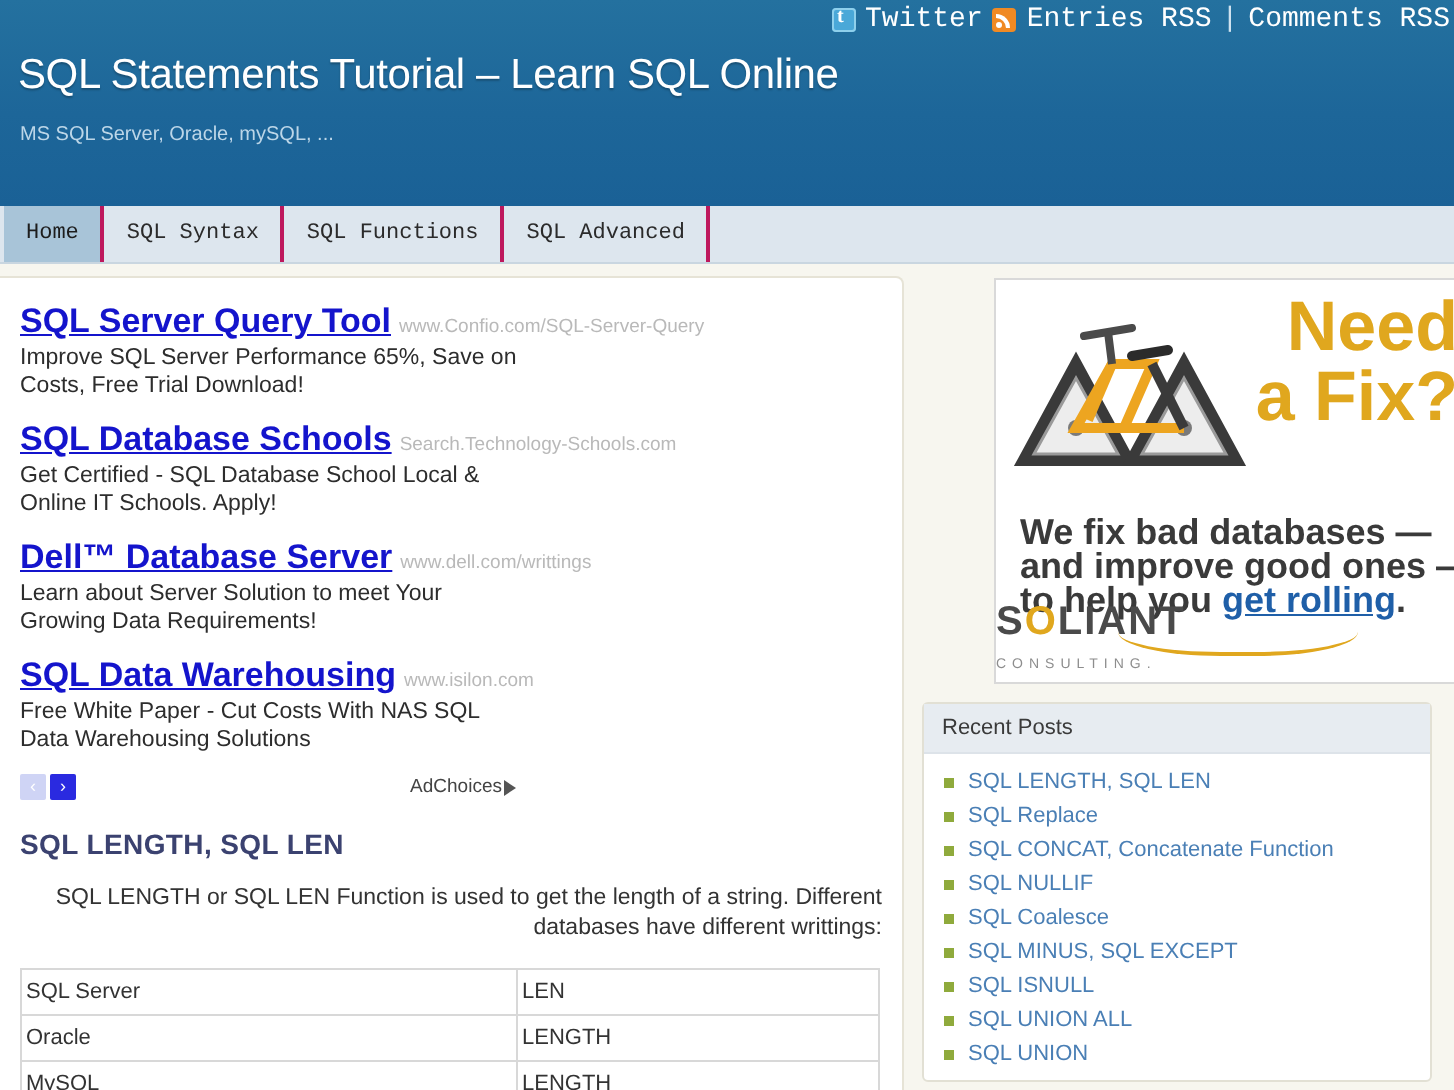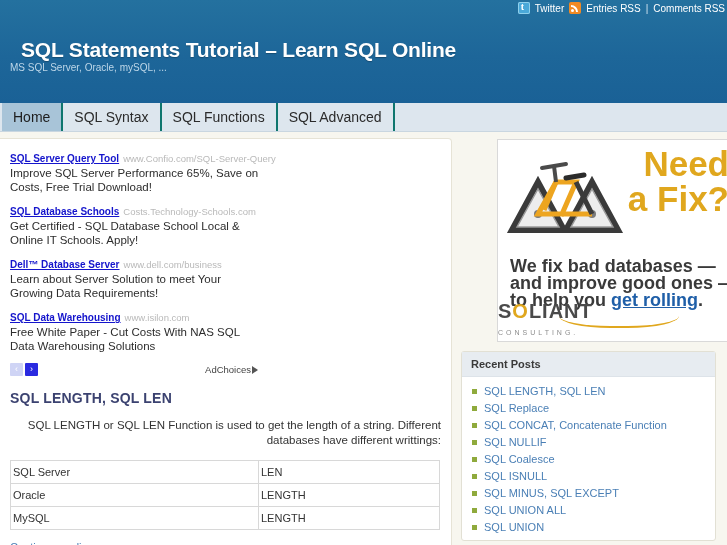--- a/index.html
+++ b/index.html
@@ -23,23 +23,24 @@
     background: #1f6ca5;
     background: linear-gradient(180deg, #24719f 0%, #1d6699 55%, #1a6196 100%);
   }
   .header-meta {
     position: absolute;
     top: 2px;
     right: 2px;
     display: flex;
     align-items: center;
     gap: 5px;
-    font-size: 10px;
+    font-size: 14px;
     color: #ffffff;
     white-space: nowrap;
+    font-family: Liberation Mono, monospace;
   }
   .header-meta a {
     color: #ffffff;
     text-decoration: none;
   }
   .twitter-icon {
     display: inline-block;
     width: 12px;
     height: 12px;
     background: #4aa8d8;
@@ -89,23 +90,23 @@
     border-bottom: none;
     border-radius: 0 8px 0 0;
     box-sizing: border-box;
   }
   .meta-sep { color: #cfe2ef; }
 
   .site-title {
     position: absolute;
     left: 9px;
     top: 26px;
-    margin: 12px;
+    margin: 0;
     font-size: 21px;
-    font-weight: bold;
+    font-weight: normal;
     color: #ffffff;
     letter-spacing: -0.2px;
     text-shadow: 0 1px 1px rgba(0,0,0,.25);
   }
   .site-tagline {
     position: absolute;
     left: 10px;
     top: 62px;
     margin: 0;
     font-size: 10px;
@@ -119,26 +120,27 @@
     border-bottom: 1px solid #c9d6e0;
     display: flex;
     align-items: stretch;
     padding-left: 2px;
     box-sizing: border-box;
   }
   .nav-tab {
     display: flex;
     align-items: center;
     padding: 0 11px;
-    font-size: 14px;
+    font-size: 11px;
     color: #2b2b2b;
     background: #dde6ee;
-    border-right: 2px solid #0f766e;
+    border-right: 2px solid #be185d;
     cursor: pointer;
     white-space: nowrap;
+    font-family: Liberation Mono, monospace;
   }
   .nav-tab.active {
     background: #a8c4d8;
     color: #1d1d1d;
   }
 
   
   .page-wrap {
     display: flex;
     align-items: flex-start;
@@ -162,21 +164,21 @@
     padding-top: 1px;
   }
 
   
   .ads-box {
     margin: 8px 8px 0 8px;
     padding: 4px 2px 2px 2px;
   }
   .ad-item { margin-bottom: 10px; }
   .ad-title {
-    font-size: 10px;
+    font-size: 17px;
     color: #1414cc;
     font-weight: bold;
     text-decoration: underline;
     cursor: pointer;
   }
   .ad-url {
     font-size: 9.5px;
     color: #b9b9b9;
     margin-left: 4px;
   }
@@ -344,21 +346,21 @@
     background: #ffffff;
     border: 1px solid #e2e0d4;
     border-radius: 3px;
     width: 255px;
     box-sizing: border-box;
     padding-bottom: 4px;
   }
   .widget-title {
     background: #e7ecf1;
     font-size: 11px;
-    font-weight: bold;
+    font-weight: normal;
     color: #3a3a3a;
     padding: 6px 9px;
     margin: 0;
     border-bottom: 1px solid #dde3e9;
   }
   .widget-list {
     list-style: none;
     margin: 6px 0 0 0;
     padding: 0 0 0 10px;
   }
@@ -411,26 +413,26 @@
   <div class="content-col">
 
     <div class="ads-box">
 
       <div class="ad-item">
         <span class="ad-title">SQL Server Query Tool</span><span class="ad-url">www.Confio.com/SQL-Server-Query</span>
         <div class="ad-desc">Improve SQL Server Performance 65%, Save on Costs, Free Trial Download!</div>
       </div>
 
       <div class="ad-item">
-        <span class="ad-title">SQL Database Schools</span><span class="ad-url">Costs.Technology-Schools.com</span>
+        <span class="ad-title">SQL Database Schools</span><span class="ad-url">Search.Technology-Schools.com</span>
         <div class="ad-desc">Get Certified - SQL Database School Local &amp; Online IT Schools. Apply!</div>
       </div>
 
       <div class="ad-item">
-        <span class="ad-title">Dell™ Database Server</span><span class="ad-url">www.dell.com/business</span>
+        <span class="ad-title">Dell™ Database Server</span><span class="ad-url">www.dell.com/writtings</span>
         <div class="ad-desc">Learn about Server Solution to meet Your Growing Data Requirements!</div>
       </div>
 
       <div class="ad-item">
         <span class="ad-title">SQL Data Warehousing</span><span class="ad-url">www.isilon.com</span>
         <div class="ad-desc">Free White Paper - Cut Costs With NAS SQL Data Warehousing Solutions</div>
       </div>
 
       <div class="ad-footer">
         <div class="ad-arrows">
@@ -533,25 +535,25 @@
         <li>
             <span class="bullet"></span>
             <a>SQL NULLIF</a>
           </li>
         <li>
             <span class="bullet"></span>
             <a>SQL Coalesce</a>
           </li>
         <li>
             <span class="bullet"></span>
+            <a>SQL MINUS, SQL EXCEPT</a>
+          </li>
+        <li>
+            <span class="bullet"></span>
             <a>SQL ISNULL</a>
-          </li>
-        <li>
-            <span class="bullet"></span>
-            <a>SQL MINUS, SQL EXCEPT</a>
           </li>
         <li>
             <span class="bullet"></span>
             <a>SQL UNION ALL</a>
           </li>
         <li>
             <span class="bullet"></span>
             <a>SQL UNION</a>
           </li>
 

